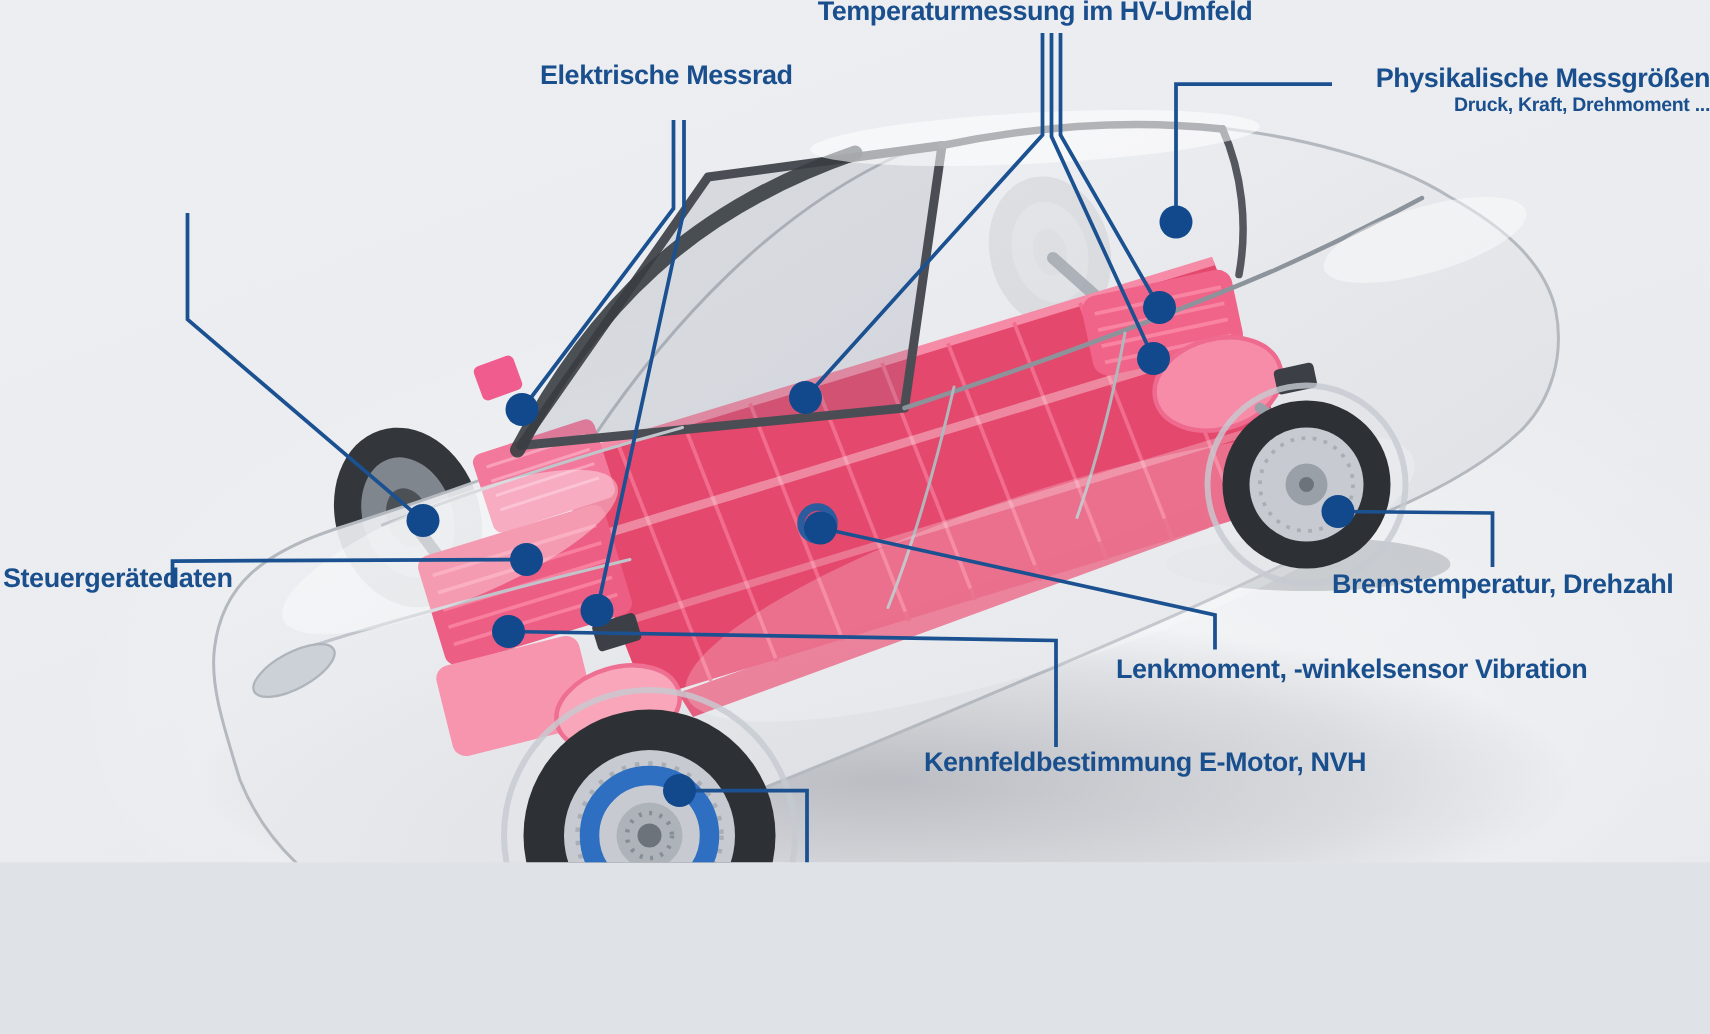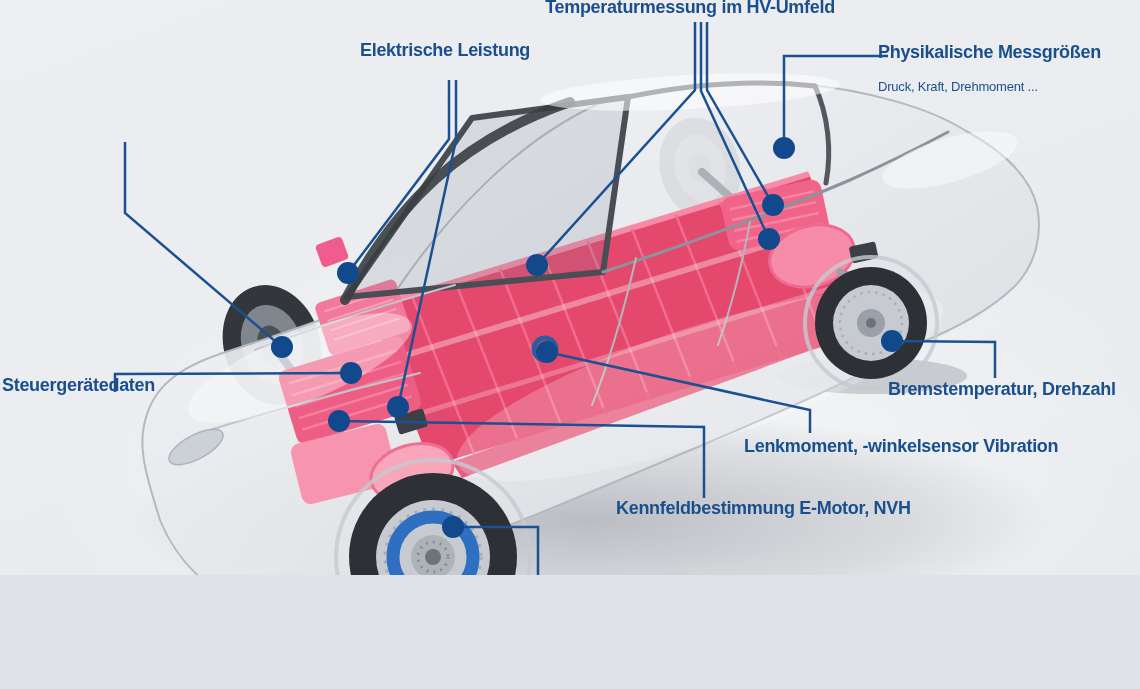--- a/index.html
+++ b/index.html
@@ -24,26 +24,26 @@
   .stage svg{position:absolute;left:0;top:0;}
   .lbl{
     position:absolute;
     font-weight:bold;
     font-size:18px;
     line-height:1.08;
     letter-spacing:-0.3px;
     color:var(--label-text);
     white-space:nowrap;
   }
-  .lbl-group{position:absolute;text-align:left;color:var(--label-text);}
+  .lbl-group{position:absolute;text-align:right;color:var(--label-text);}
   .lbl-group .main{
     font-weight:bold;font-size:18px;line-height:1.08;letter-spacing:-0.3px;white-space:nowrap;
   }
   .lbl-group .sub{
-    font-weight:normal;font-size:13px;line-height:1.15;letter-spacing:-0.2px;white-space:nowrap;margin-top:18px;
+    font-weight:bold;font-size:13px;line-height:1.15;letter-spacing:-0.2px;white-space:nowrap;margin-top:1px;
   }
   .center{text-align:center;}
 </style>
 </head>
 <body>
 
 <div class="stage">
 
   <svg width="1140" height="689" viewBox="0 0 1140 689">
     <defs>
@@ -220,21 +220,21 @@
       <circle cx="351" cy="373" r="11"></circle>
       <circle cx="892" cy="341" r="11"></circle>
       <circle cx="547" cy="352" r="11"></circle>
       <circle cx="339" cy="421" r="11"></circle>
       <circle cx="453" cy="527" r="11"></circle>
     </g>
   </svg>
 
   <div class="lbl center" style="left:470px;top:-2px;width:440px">Temperaturmessung im HV-Umfeld</div>
 
-  <div class="lbl" style="left:360px;top:41px">Elektrische Leistung</div>
+  <div class="lbl" style="left:360px;top:41px">Elektrische Messrad</div>
 
   <div class="lbl-group" style="left:878px;top:43px;width:262px">
     <div class="main">Physikalische Messgrößen</div>
     <div class="sub">Druck, Kraft, Drehmoment ...</div>
   </div>
 
 
   <div class="lbl" style="left:2px;top:376px">Steuergerätedaten</div>
 
   <div class="lbl" style="left:888px;top:380px">Bremstemperatur, Drehzahl</div>

